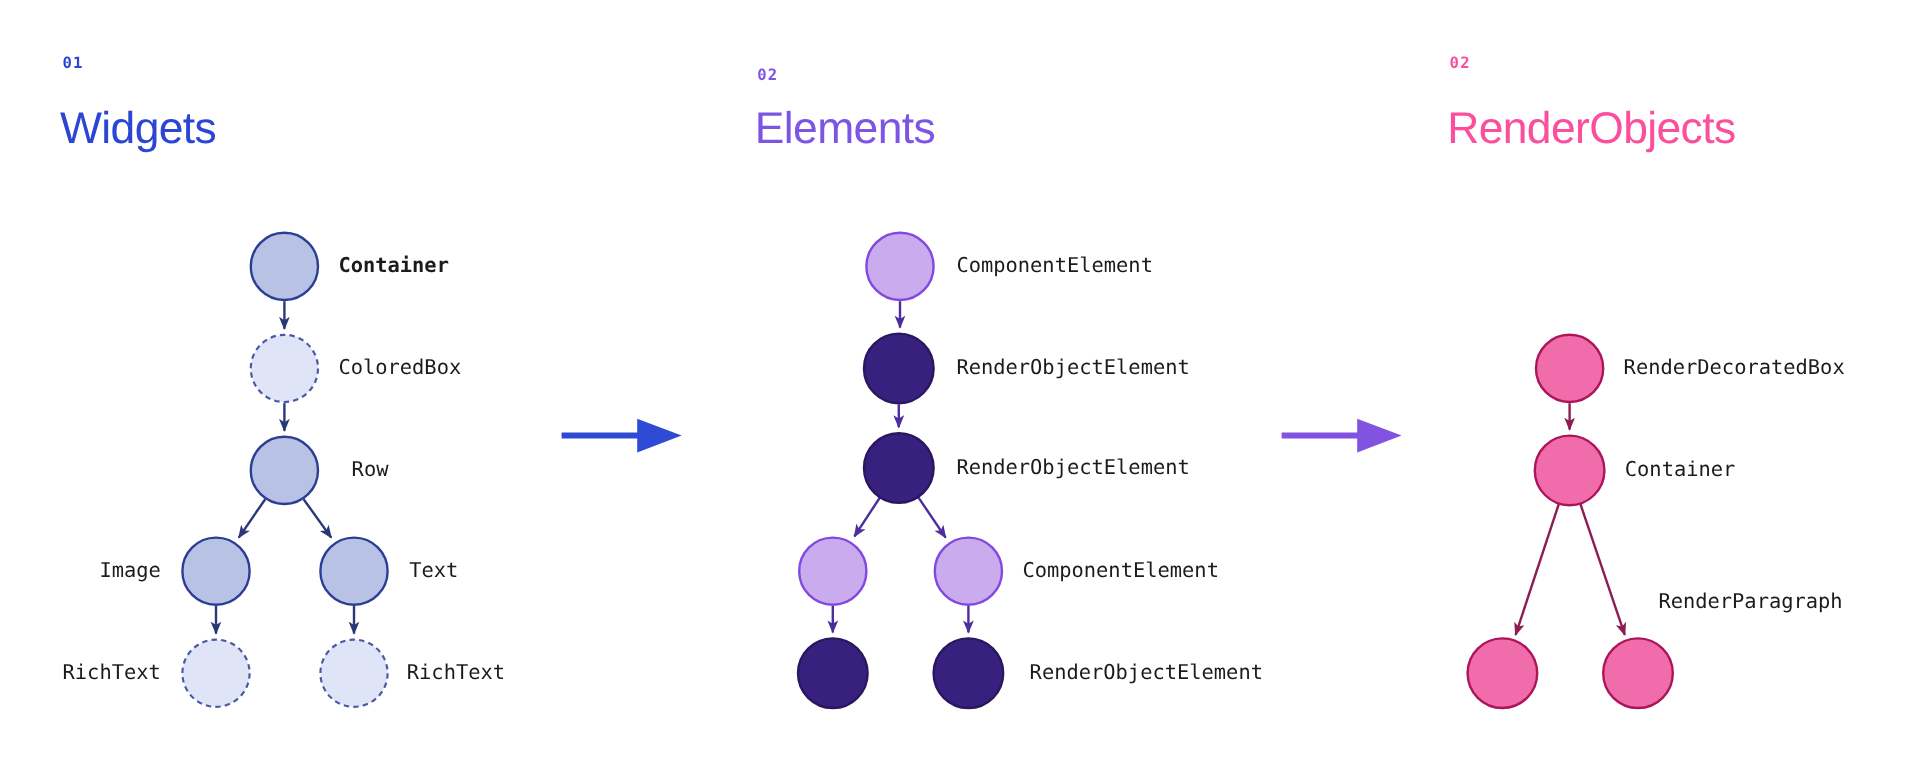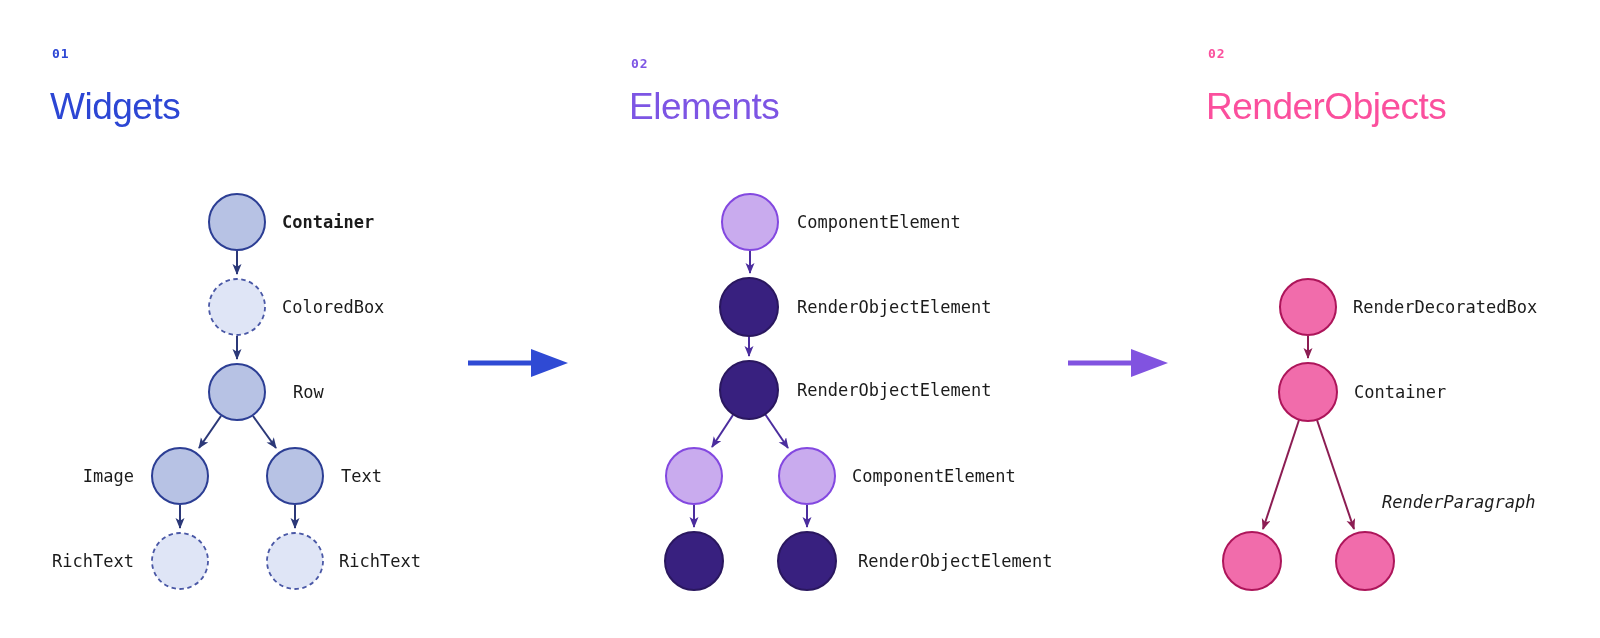--- a/index.html
+++ b/index.html
@@ -145,15 +145,15 @@
   <span class="node-label" style="left:339px;top:561px;">RichText</span>
 
   <span class="node-label" style="left:797px;top:222px;">ComponentElement</span>
   <span class="node-label" style="left:797px;top:307px;">RenderObjectElement</span>
   <span class="node-label" style="left:797px;top:390px;">RenderObjectElement</span>
   <span class="node-label" style="left:852px;top:476px;">ComponentElement</span>
   <span class="node-label" style="left:858px;top:561px;">RenderObjectElement</span>
 
   <span class="node-label" style="left:1353px;top:307px;">RenderDecoratedBox</span>
   <span class="node-label" style="left:1354px;top:392px;">Container</span>
-  <span class="node-label" style="left:1382px;top:502px;font-style:italic;">RenderParagraph</span>
+  <span class="node-label" style="left:1382px;top:502px;">RenderParagraph</span>
 
 </div>
 
 </body></html>

